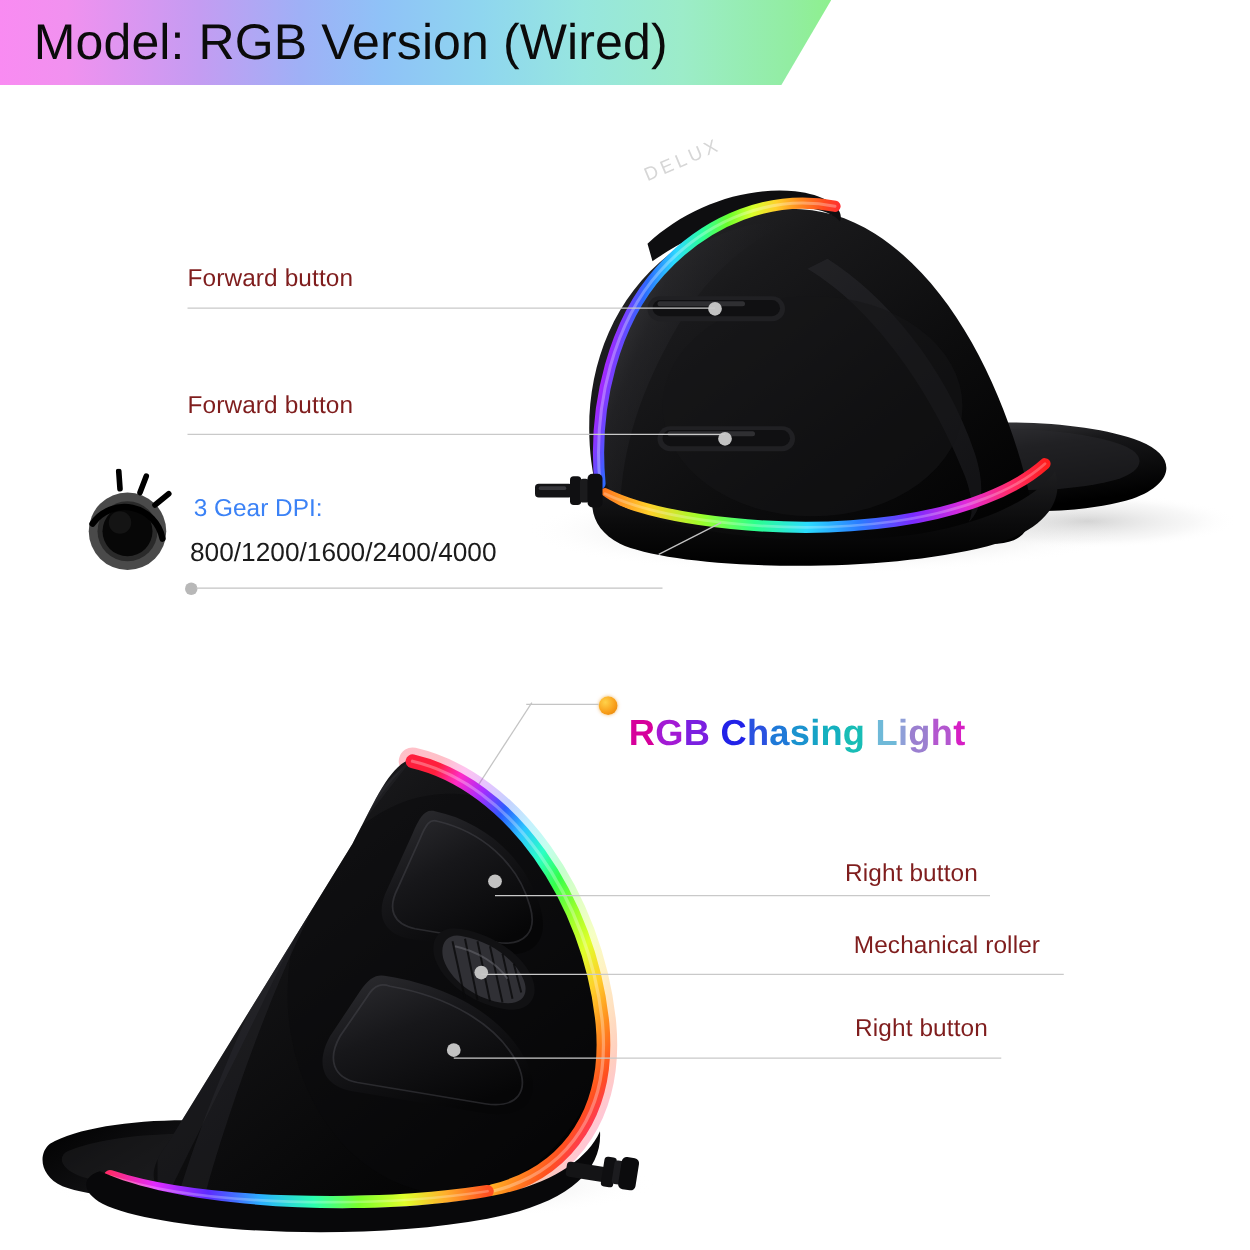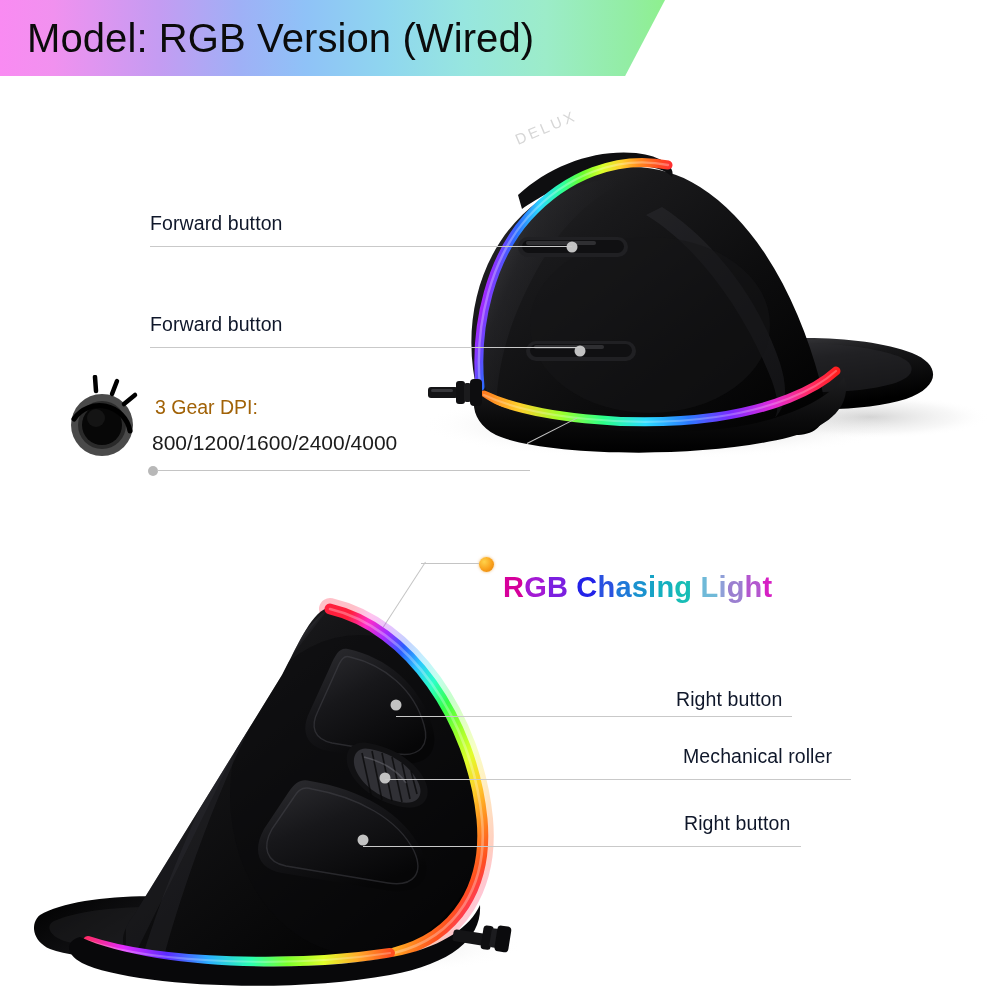--- a/index.html
+++ b/index.html
@@ -5,42 +5,42 @@
   html,body{margin:0;padding:0;background:#ffffff;}
   body{
     width:1000px;height:1000px;position:relative;overflow:hidden;
     font-family:"Liberation Sans", sans-serif;
     background:#ffffff;
   }
   .stage{position:absolute;inset:0;}
 
   
   .banner{
-    position:absolute;left:0;top:0;width:665px;height:76px;
+    position:absolute;left:0;top:0;width:665px;height:68px;
     background:linear-gradient(90deg,#f98bf2 0%,#f191ef 8%,#c49cf2 24%,#9fb0f6 36%,#8fc2f7 46%,#8fd6ef 58%,#97e6df 70%,#9cecc9 82%,#92eda2 95%,#8ef08e 100%);
     clip-path:polygon(0 0, 100% 0, 94% 100%, 0 100%);
     display:flex;align-items:center;
     box-shadow:0 2px 4px rgba(0,0,0,.12);
   }
   .banner-title{
     margin-left:27px;font-size:40px;color:#0b0b0b;letter-spacing:.1px;
     white-space:nowrap;font-weight:400;
   }
 
   
   .callout-label{
-    position:absolute;font-size:19.5px;color:#0f172a;white-space:nowrap;
+    position:absolute;font-size:19.5px;color:#7f1d1d;white-space:nowrap;
     letter-spacing:.1px;
   }
   .rule{position:absolute;height:1px;background:#c9c9c9;}
   .lead{position:absolute;background:#c4c4c4;}
   .dot{position:absolute;width:10px;height:10px;border-radius:50%;background:#b8b8b8;}
 
   
-  .dpi-gear{position:absolute;font-size:19.5px;color:#a16207;white-space:nowrap;}
+  .dpi-gear{position:absolute;font-size:19.5px;color:#3b82f6;white-space:nowrap;}
   .dpi-values{position:absolute;font-size:21px;color:#1b1b1b;white-space:nowrap;}
   .dpi-icon{position:absolute;left:62px;top:375px;width:86px;height:86px;}
 
   
   .rgb-title{
     position:absolute;left:503px;top:542px;font-size:29px;font-weight:700;
     white-space:nowrap;letter-spacing:.2px;margin-top:29px;
   }
   .rgb-title span{display:inline-block;}
   .rgb-dot{

